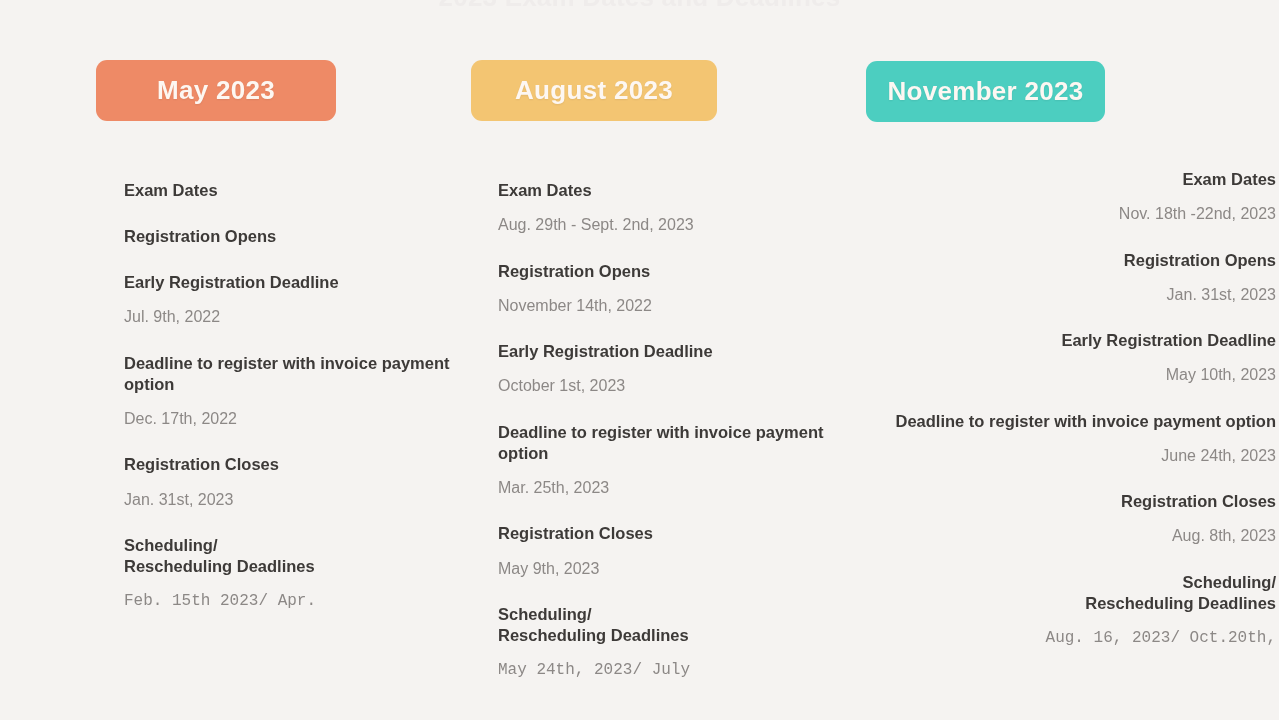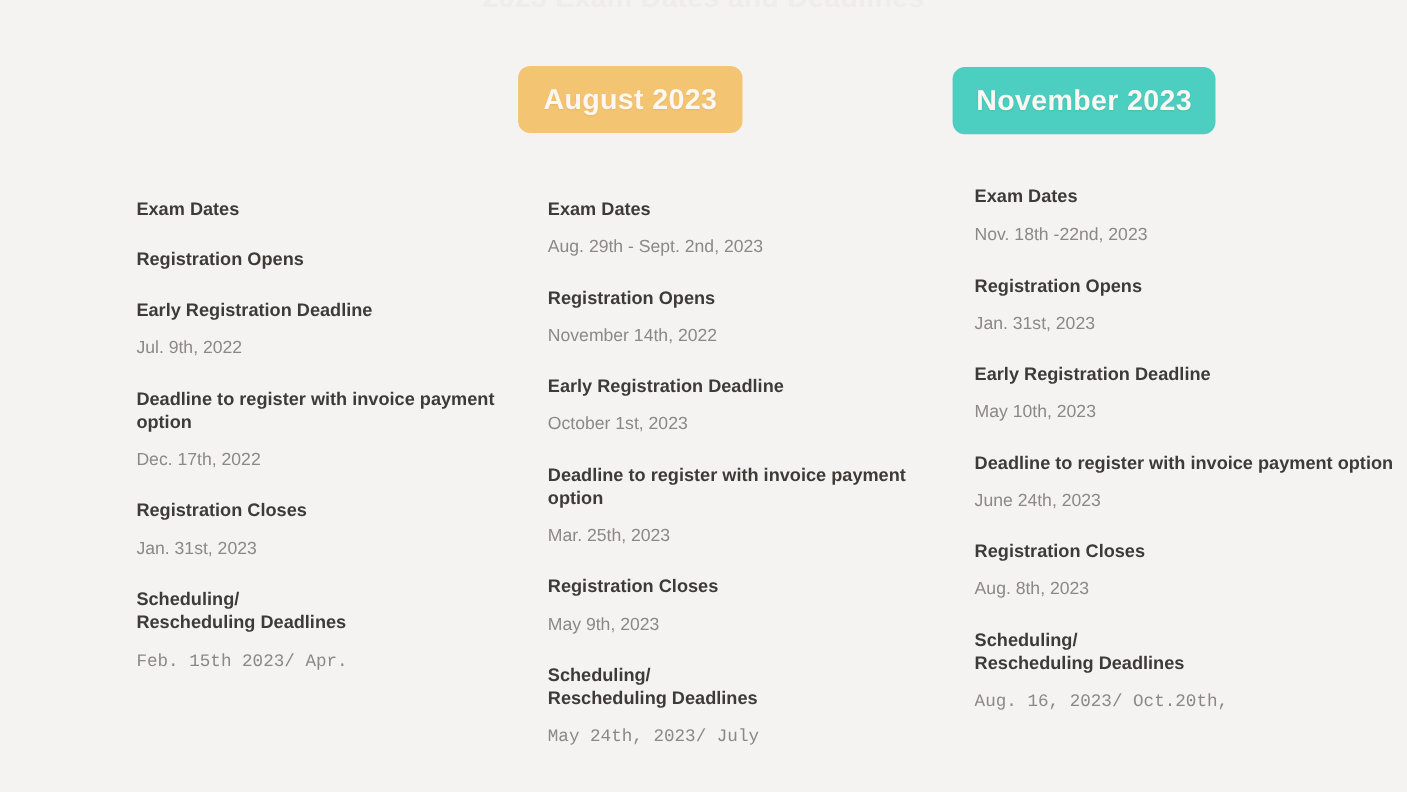--- a/index.html
+++ b/index.html
@@ -46,42 +46,42 @@
     height: 720px;
   }
 
   .col {
     position: absolute;
     top: 0;
     height: 720px;
   }
   .col-0 { left: 96px;  width: 370px; }
   .col-1 { left: 471px; width: 380px; }
-  .col-2 { left: 866px; width: 390px; }
+  .col-2 { left: 866px; width: 390px; text-align: right; }
 
   .month-badge {
     position: absolute;
     top: 60px;
     left: 0;
     height: 61px;
     border-radius: 11px;
     display: flex;
     align-items: center;
     justify-content: center;
     box-sizing: border-box;
     padding: 0 18px;
     font-size: 26px;
     font-weight: bold;
     color: #fdf7f2;
     letter-spacing: .3px;
     white-space: nowrap;
     text-shadow: 0 1px 2px rgba(0,0,0,0.07);
   }
   .col-0 .month-badge { width: 240px; }
-  .col-1 .month-badge { width: 204px; }
+  .col-1 .month-badge { width: 246px; }
   .col-2 .month-badge { top: 61px; width: 239px; }
 
   .entries {
     position: absolute;
     left: 0;
     width: 100%;
   }
   .col-0 .entries { top: 180px; left: 28px; }
   .col-1 .entries { top: 180px; left: 27px; }
   .col-2 .entries { top: 169px; left: 20px; }
@@ -112,20 +112,23 @@
 </head>
 <body style="background: rgb(245, 243, 241);">
 
 <div id="page">
 
   <div class="page-title">2023 Exam Dates and Deadlines</div>
 
   <div class="columns">
 
     <div class="col col-0">
+      <div class="month-badge" style="background: rgb(238, 138, 102);">
+        <span>May 2023</span>
+      </div>
       <div class="entries">
         <div class="entry">
           <div class="entry-label">Exam Dates</div>
         </div>
         <div class="entry">
           <div class="entry-label">Registration Opens</div>
         </div>
         <div class="entry">
           <div class="entry-label">Early Registration Deadline</div>
           <div class="entry-value">Jul. 9th, 2022</div>

